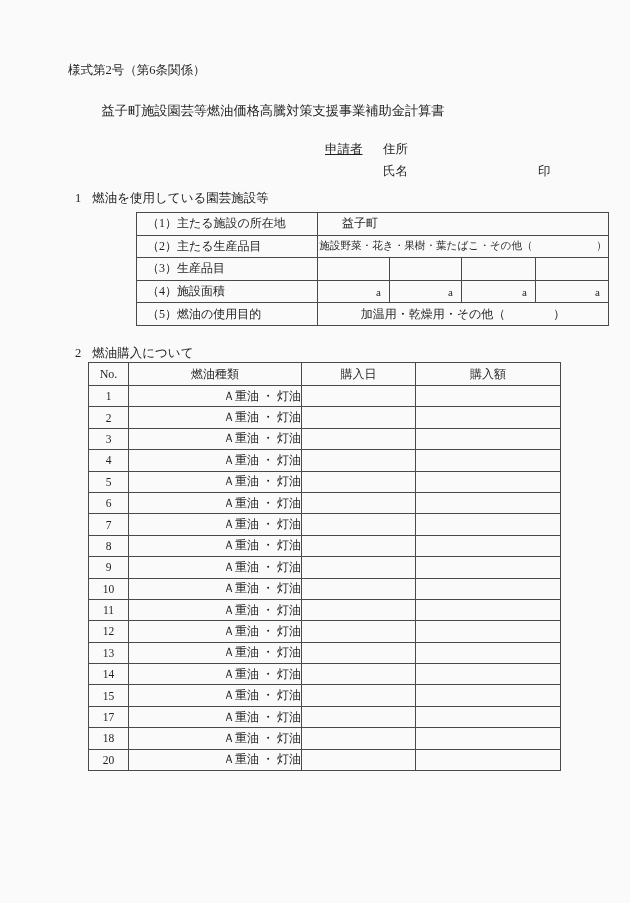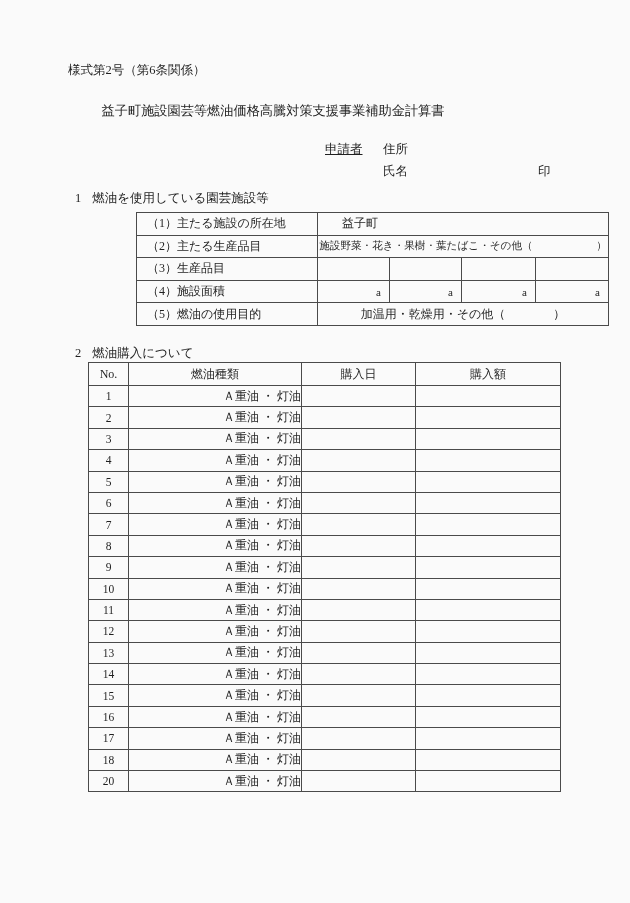--- a/index.html
+++ b/index.html
@@ -219,26 +219,20 @@
           <td class="c-date"></td>
           <td class="c-amt"></td>
         </tr>
         <tr>
           <td class="c-no">15</td>
           <td class="c-fuel">Ａ重油 ・ 灯油</td>
           <td class="c-date"></td>
           <td class="c-amt"></td>
         </tr>
         <tr>
-          <td class="c-no">16</td>
-          <td class="c-fuel">Ａ重油 ・ 灯油</td>
-          <td class="c-date"></td>
-          <td class="c-amt"></td>
-        </tr>
-        <tr>
           <td class="c-no">17</td>
           <td class="c-fuel">Ａ重油 ・ 灯油</td>
           <td class="c-date"></td>
           <td class="c-amt"></td>
         </tr>
         <tr>
           <td class="c-no">18</td>
           <td class="c-fuel">Ａ重油 ・ 灯油</td>
           <td class="c-date"></td>
           <td class="c-amt"></td>

